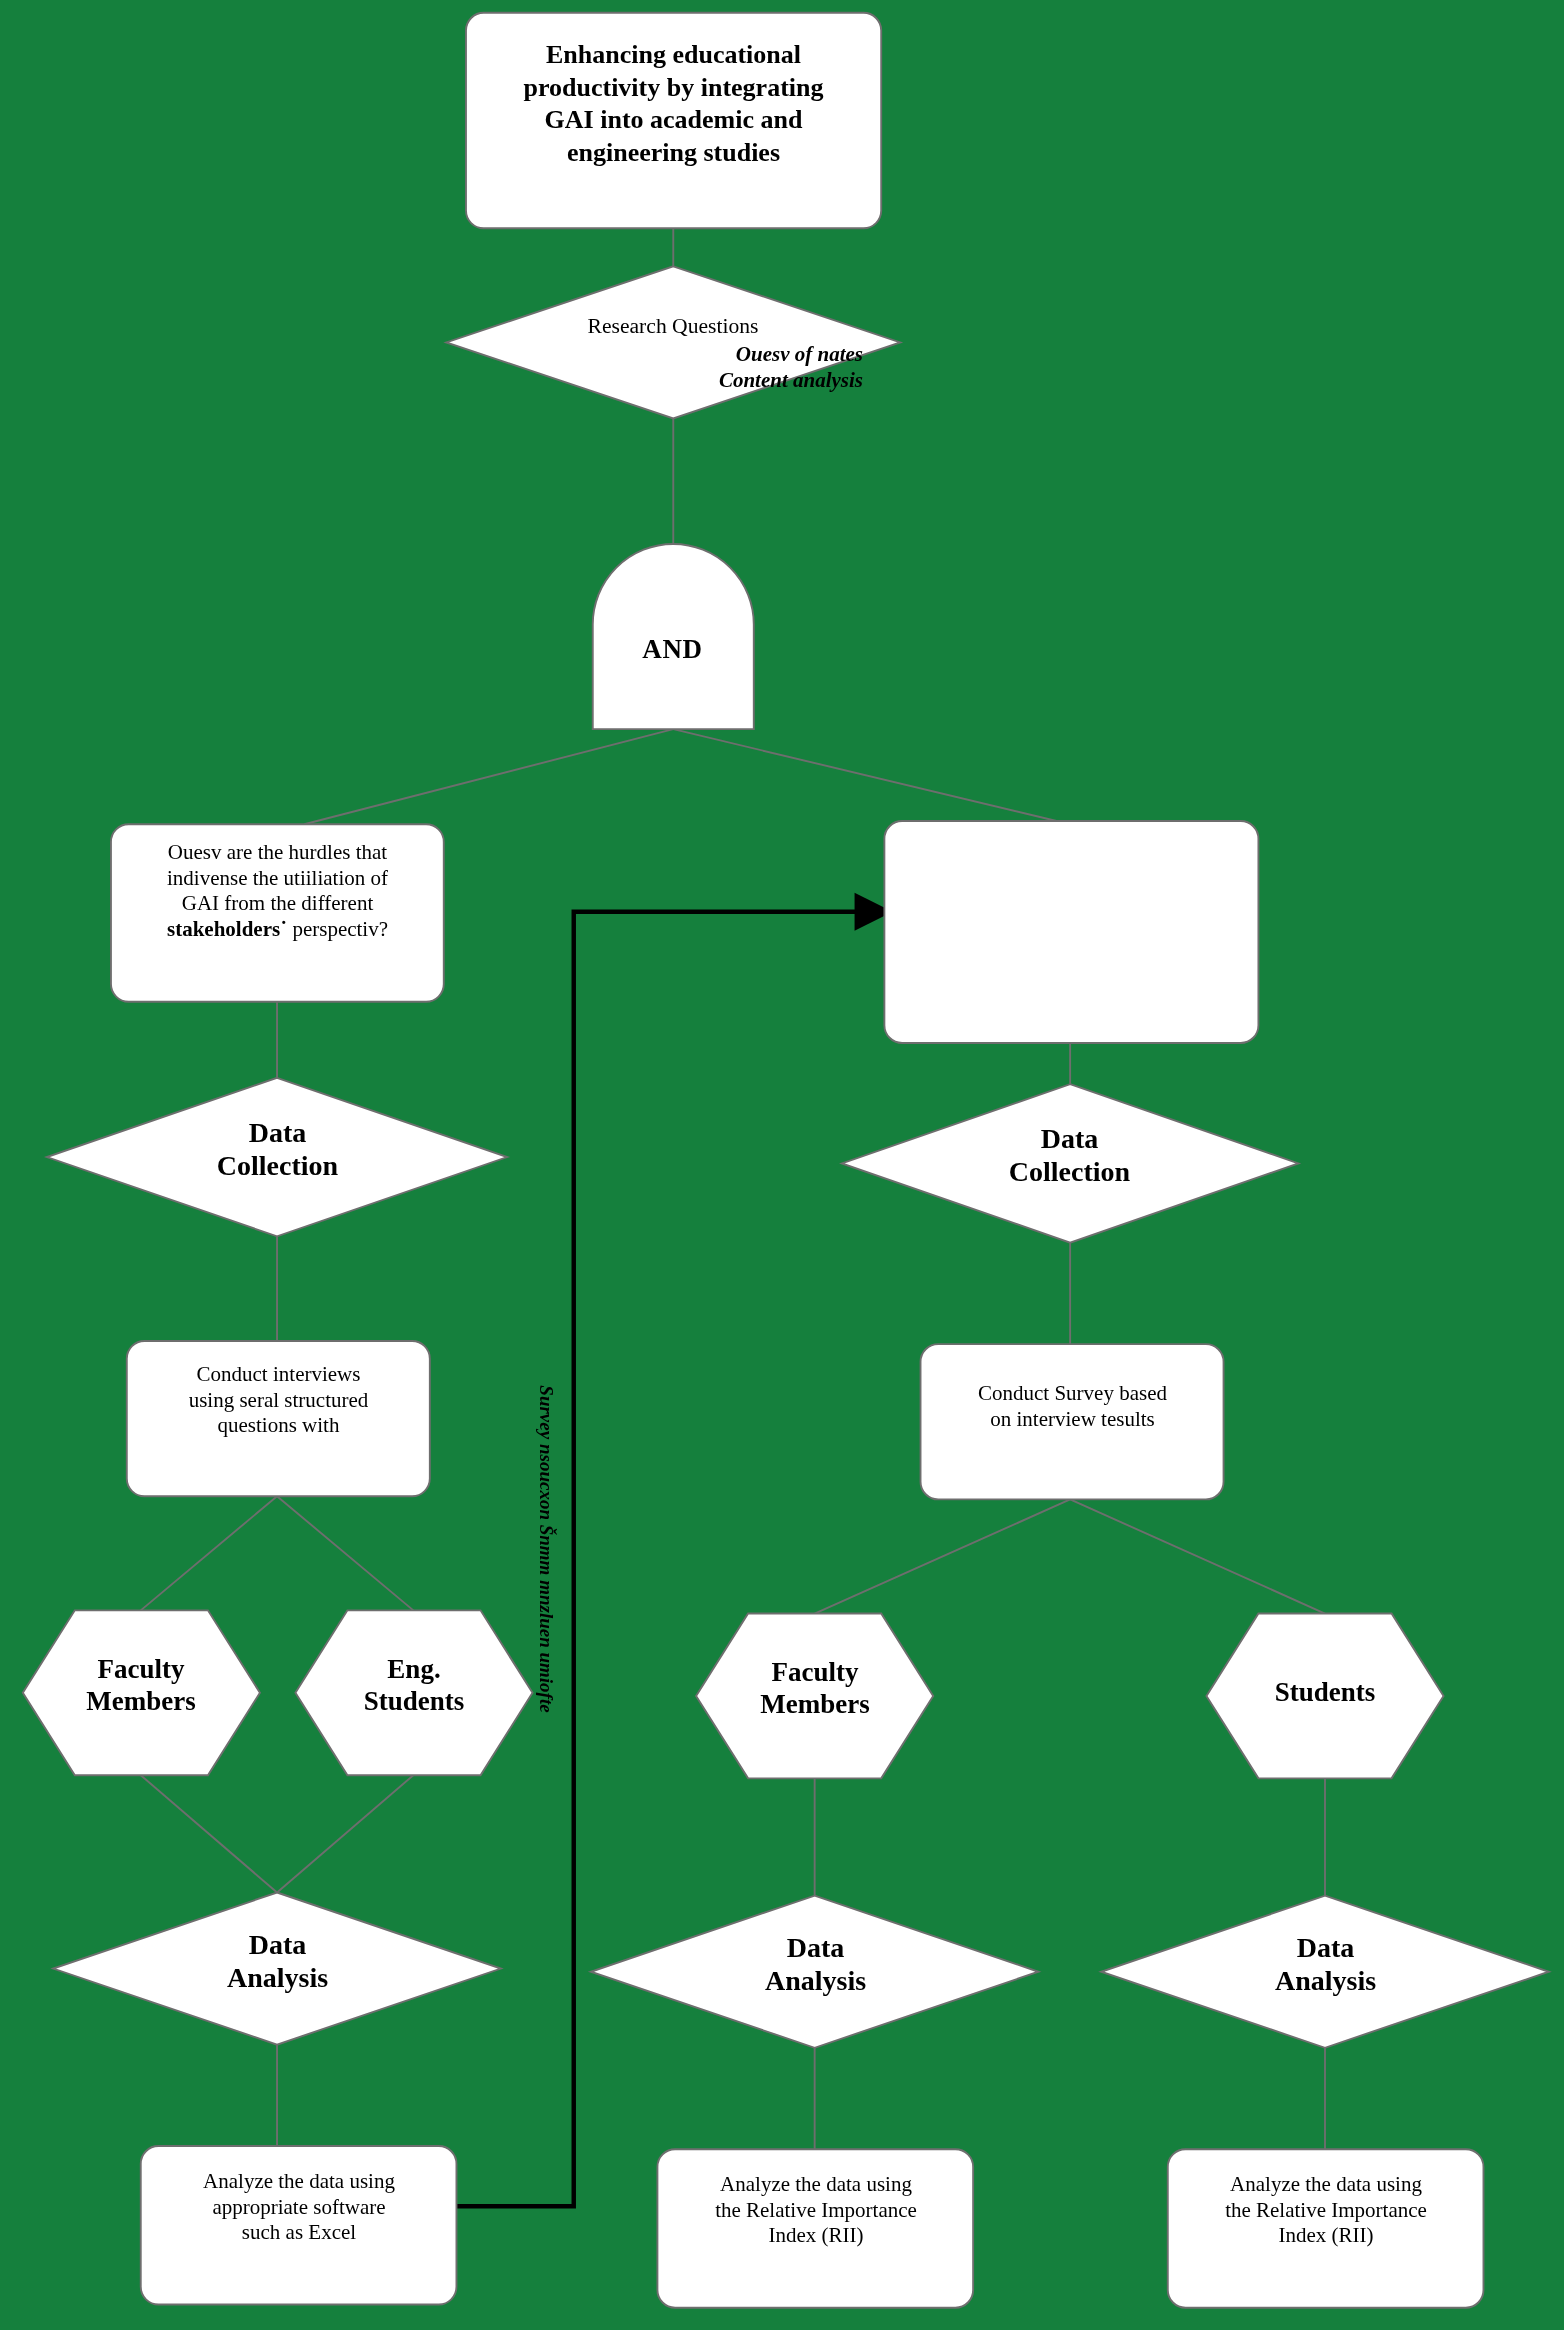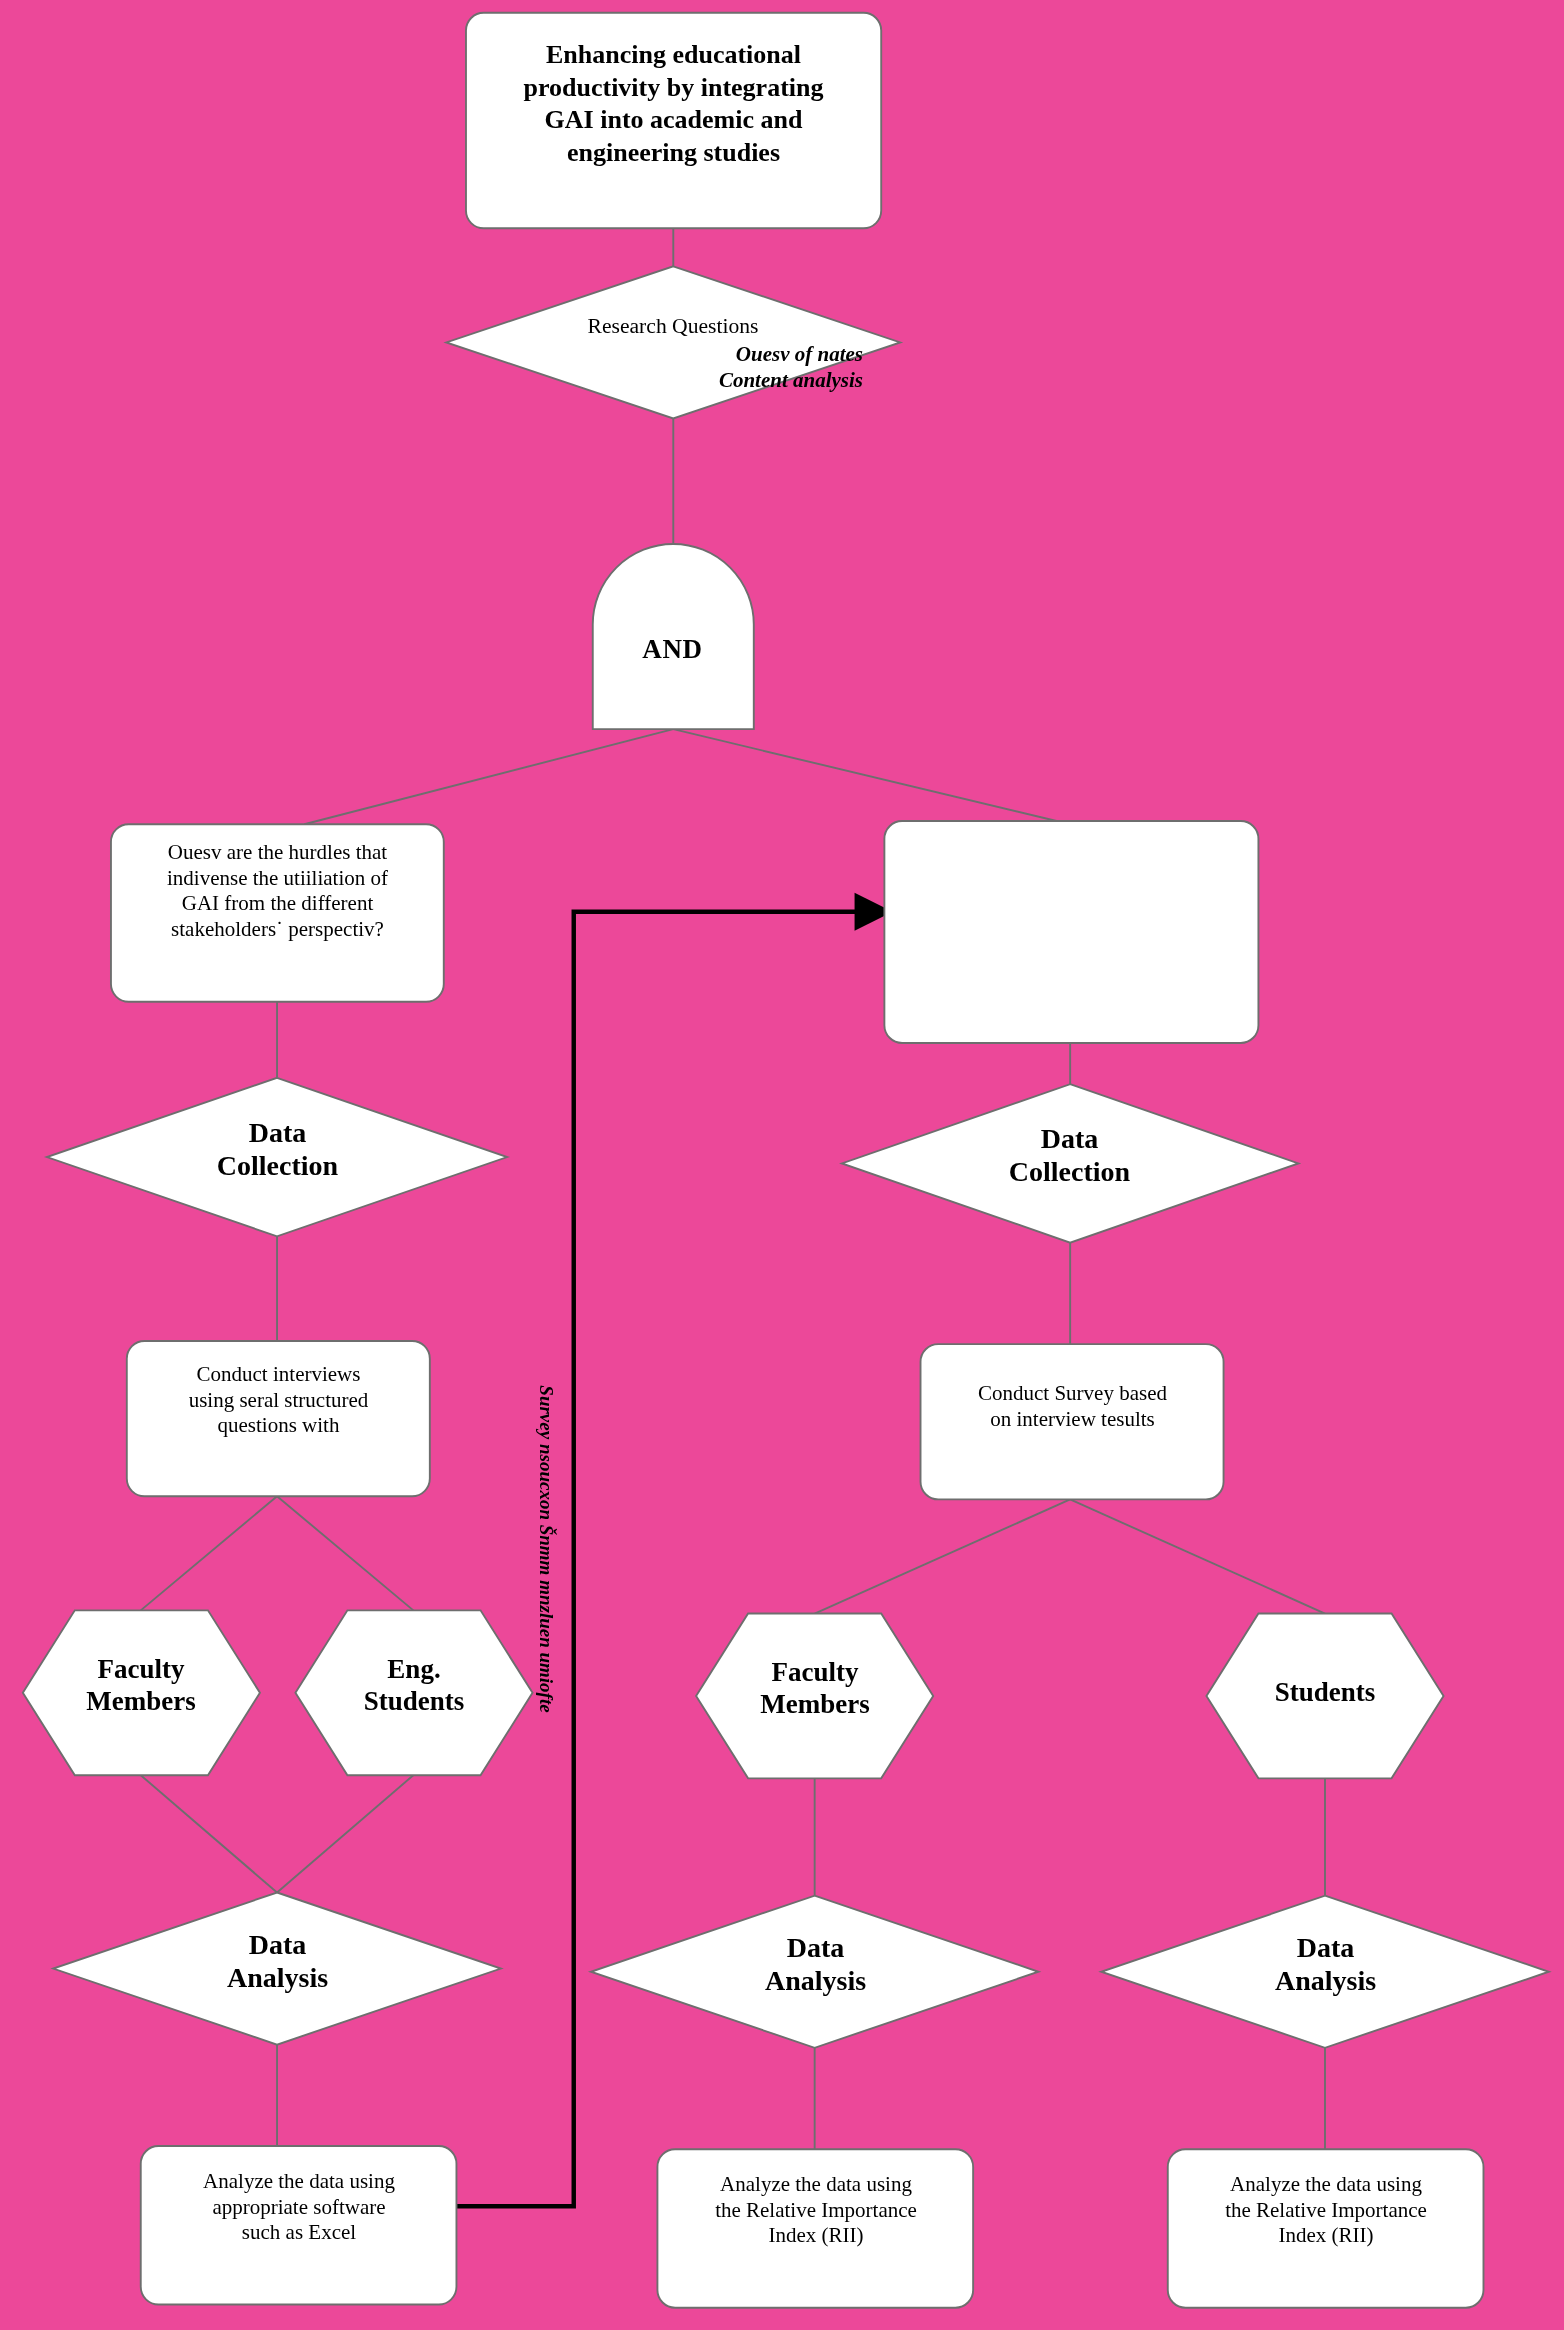--- a/index.html
+++ b/index.html
@@ -7,21 +7,21 @@
     padding: 0;
     background: #ffffff;
   }
   body {
     font-family: "Liberation Serif", "DejaVu Serif", serif;
   }
   #diagram-root {
     position: relative;
     width: 1564px;
     height: 2330px;
-    background: #ec4899;
+    background: #15803d;
     overflow: hidden;
   }
   svg#flow-svg {
     position: absolute;
     top: 0;
     left: 0;
     width: 1564px;
     height: 2330px;
   }
   .shape-stroke {
@@ -180,21 +180,21 @@
 productivity by integrating
 GAI into academic and
 engineering studies</div>
 
   <div class="lbl t-rq-head" style="left:483px; top:314px; width:380px;">Research Questions</div>
   <div class="lbl t-rq-sub" style="left:483px; top:342px; width:380px;">Ouesv of nates</div>
   <div class="lbl t-rq-sub" style="left:483px; top:368px; width:380px;">Content analysis</div>
 
   <div class="lbl t-and" style="left:592px; top:634px; width:161px;">AND</div>
 
-  <div class="lbl t-question" style="left:114px; top:840px; width:327px;"><span>Ouesv are the hurdles that</span><br><span>indivense the utiiliation of</span><br><span>GAI from the different</span><br><span style="font-weight:normal;">stakeholders˙</span><span> perspectiv?</span></div>
+  <div class="lbl t-question" style="left:114px; top:840px; width:327px;"><span>Ouesv are the hurdles that</span><br><span>indivense the utiiliation of</span><br><span>GAI from the different</span><br><span style="font-weight:bold;">stakeholders˙</span><span> perspectiv?</span></div>
 
   <div class="lbl t-diamond" style="left:127px; top:1116px; width:301px;">Data
 Collection</div>
 
   <div class="lbl t-proc" style="left:130px; top:1362px; width:297px;">Conduct interviews
 using seral structured
 questions with</div>
 
   <div class="lbl t-hex" style="left:29px; top:1654px; width:224px;">Faculty
 Members</div>

